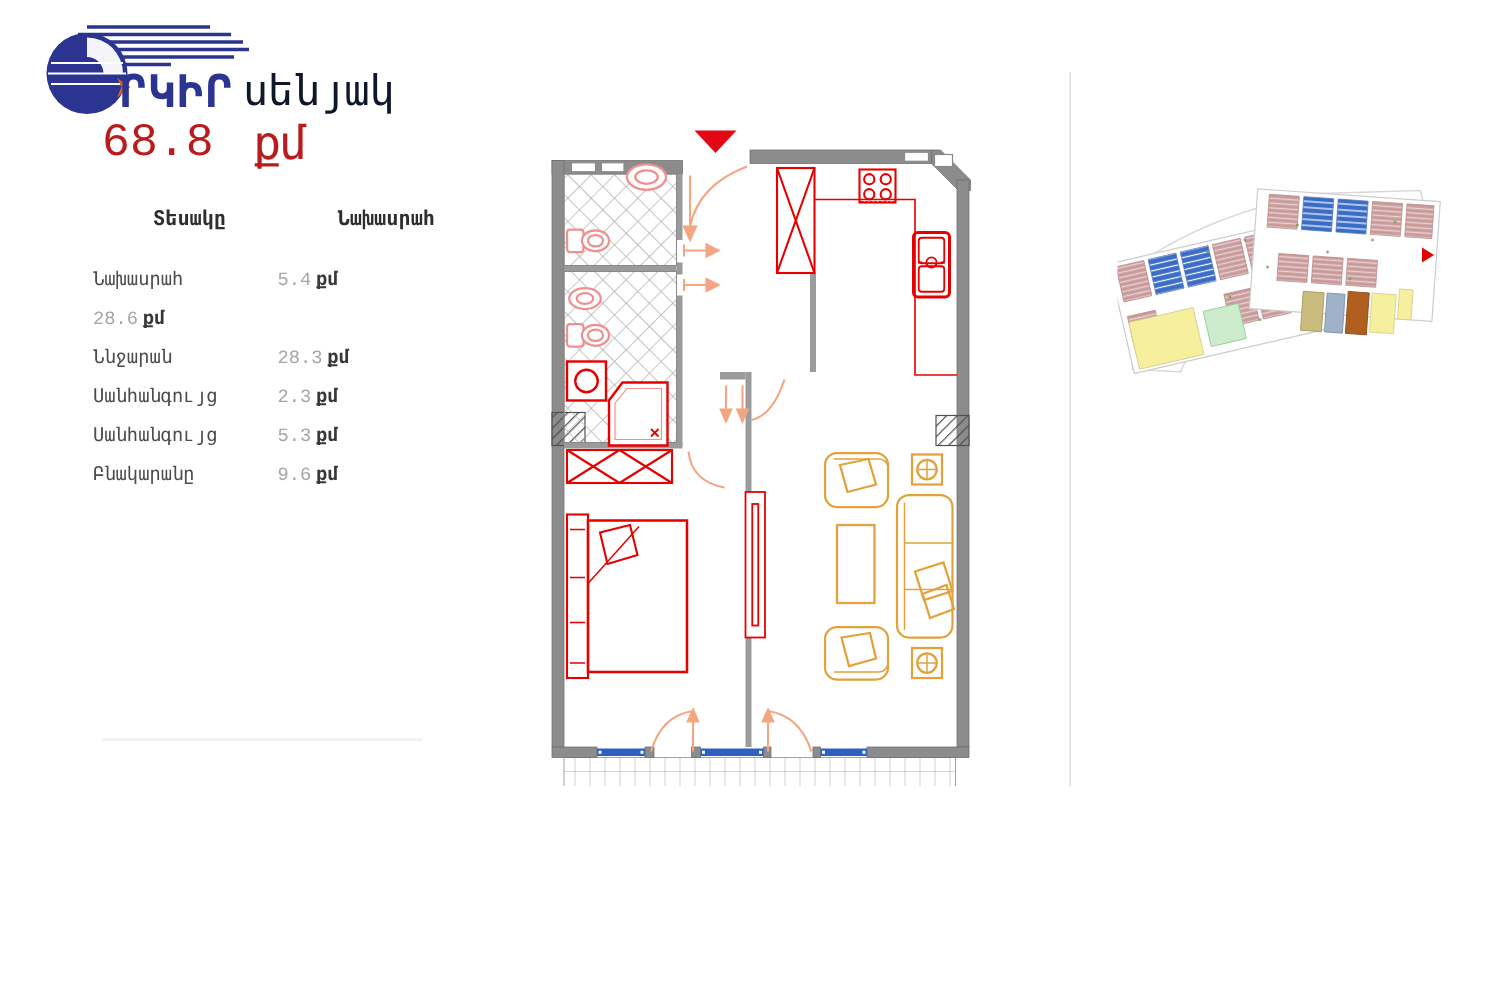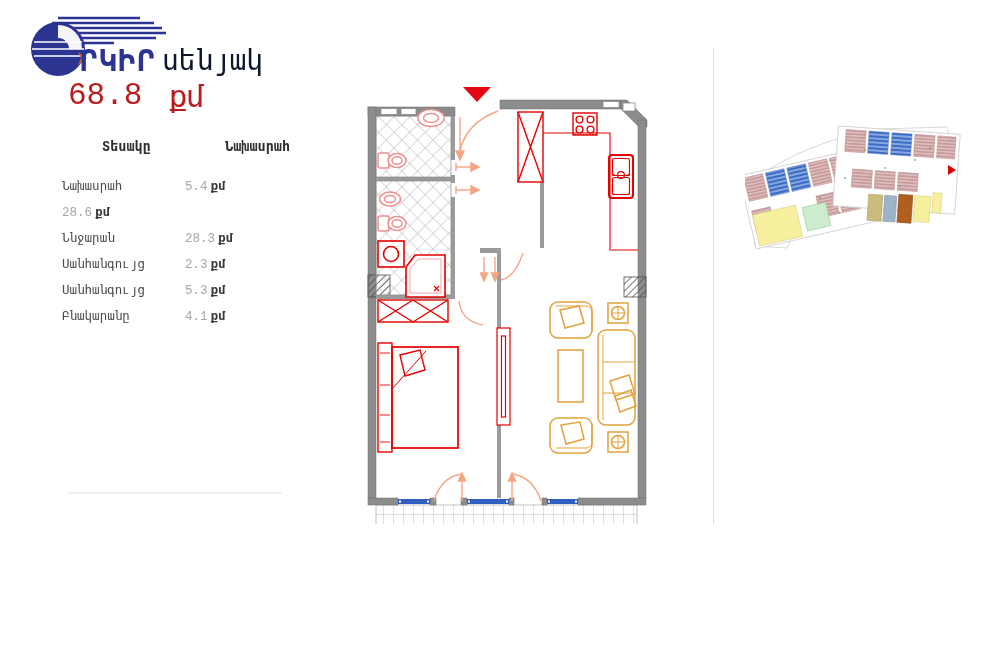--- a/index.html
+++ b/index.html
@@ -81,21 +81,21 @@
     <div class="spec-row">
       <div class="row-label">Սանհանգույց</div>
       <div class="row-val"><span class="num">2.3</span><span class="unit">քմ</span></div>
     </div>
     <div class="spec-row">
       <div class="row-label">Սանհանգույց</div>
       <div class="row-val"><span class="num">5.3</span><span class="unit">քմ</span></div>
     </div>
     <div class="spec-row">
       <div class="row-label">Բնակարանը</div>
-      <div class="row-val"><span class="num">4.1</span><span class="unit">քմ</span></div>
+      <div class="row-val"><span class="num">9.6</span><span class="unit">քմ</span></div>
     </div>
   </div>
 
   <div class="ph-line ph1"></div>
   <div class="ph-line ph2"></div>
   <div class="ph-line ph3"></div>
   <div class="ph-line ph4"></div>
 
   <div class="divider"></div>
 

